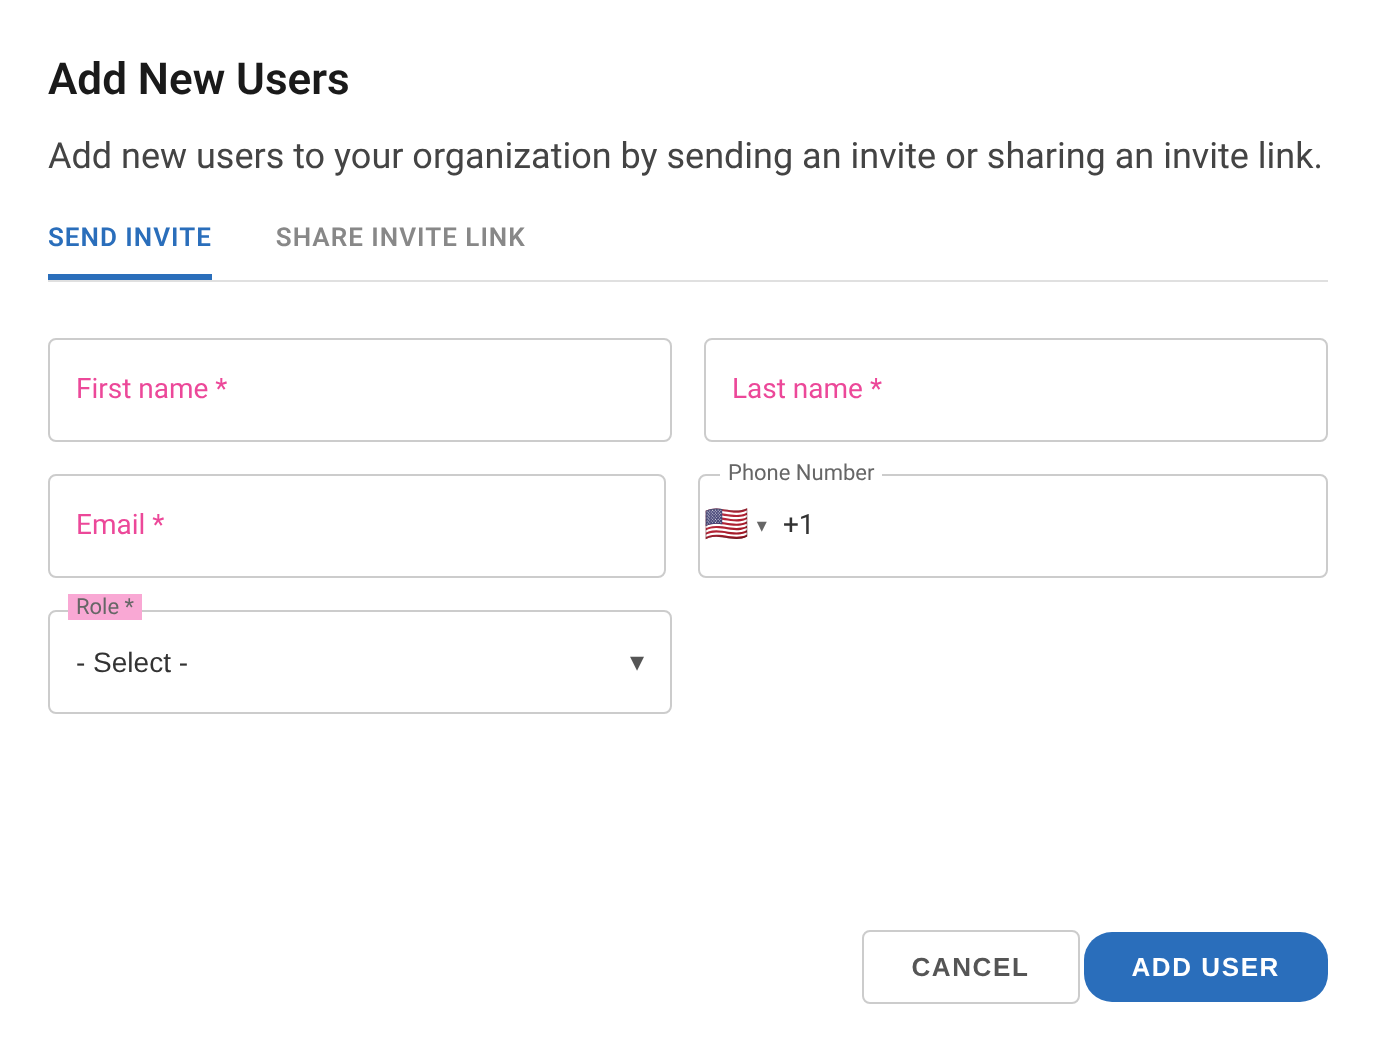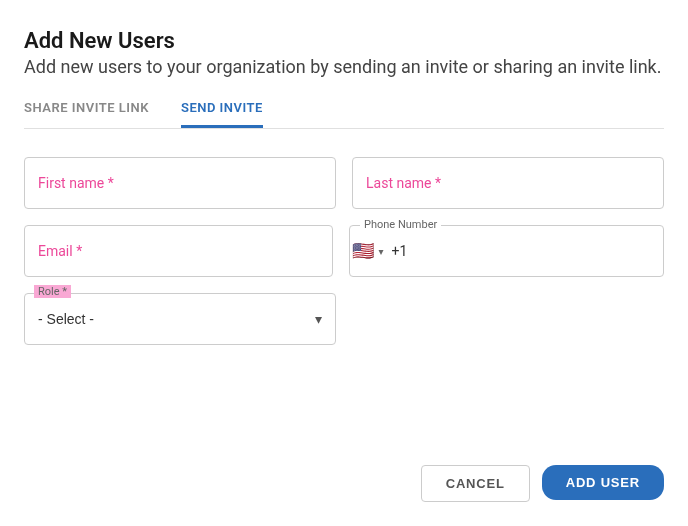--- a/index.html
+++ b/index.html
@@ -22,20 +22,21 @@
       background: #fff;
       padding: 28px 24px 24px 24px;
       display: flex;
       flex-direction: column;
     }
 
     .dialog-title {
       font-size: 22px;
       font-weight: 600;
       color: #1a1a1a;
+      margin-bottom: 12px;
     }
 
     .dialog-description {
       font-size: 18px;
       color: #444;
       margin-bottom: 10px;
       line-height: 1.5;
     }
 
     .tabs {
@@ -200,22 +201,22 @@
       top: 50%;
       transform: translateY(-50%);
       pointer-events: none;
       color: #555;
       font-size: 14px;
     }
 
     .dialog-footer {
       display: flex;
       justify-content: flex-end;
-      align-items: flex-start;
-      gap: 12px;
+      align-items: center;
+      gap: 2px;
       padding-top: 16px;
     }
 
     .btn-cancel {
       background: #fff;
       border: 1px solid #ccc;
       color: #555;
       font-size: 13px;
       font-weight: 600;
       letter-spacing: 0.8px;
@@ -240,22 +241,22 @@
   </style>
 </head>
 <body>
 
 <div class="dialog">
 
   <h1 class="dialog-title">Add New Users</h1>
   <p class="dialog-description">Add new users to your organization by sending an invite or sharing an invite link.</p>
 
   <div class="tabs">
+    <div class="tab active">SEND INVITE</div>
     <div class="tab">SHARE INVITE LINK</div>
-    <div class="tab active">SEND INVITE</div>
   </div>
 
   <div class="form-area">
 
     <div class="form-row">
       <div class="form-field">
         <input type="text" style="">
         <span class="label">First name *</span>
       </div>
       <div class="form-field">

